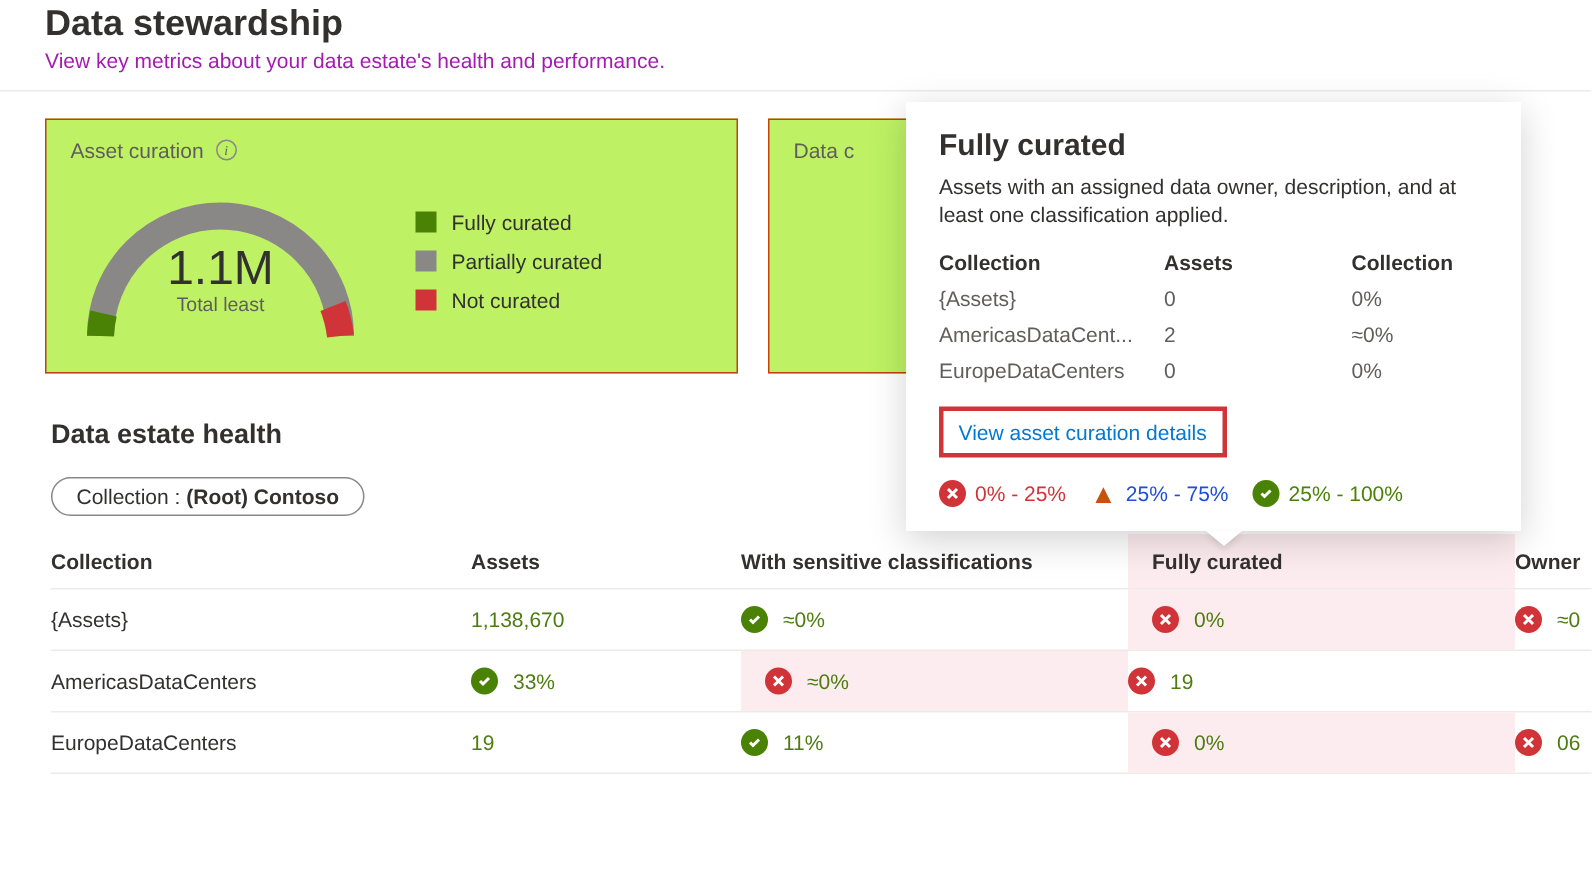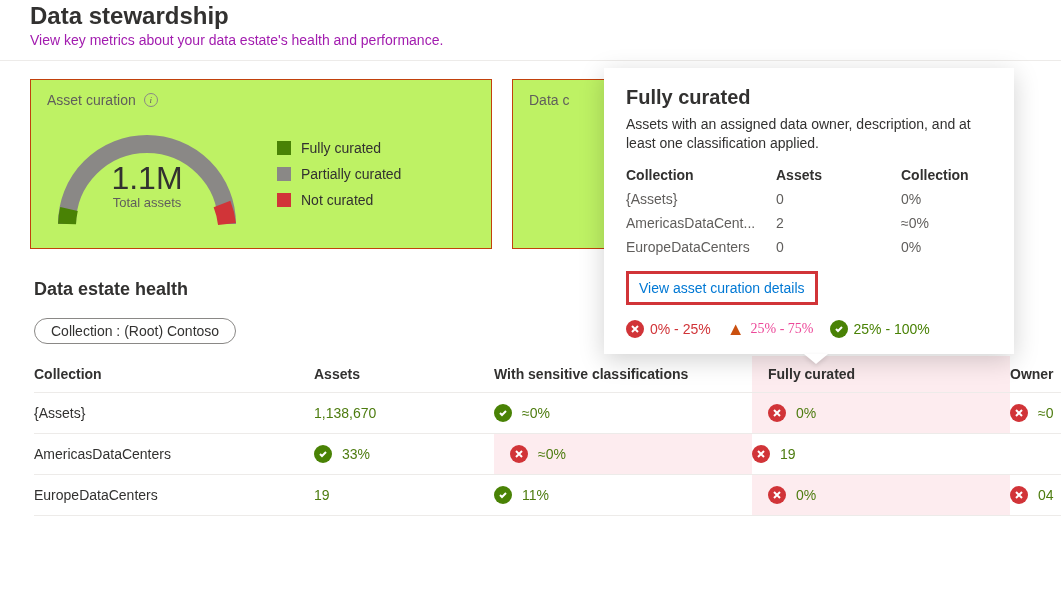--- a/index.html
+++ b/index.html
@@ -42,21 +42,21 @@
   .legend { display: flex; flex-direction: column; gap: 10px; font-size: 14px; }
   .legend-row { display: flex; align-items: center; gap: 10px; }
   .swatch { width: 14px; height: 14px; display: inline-block; }
 
   .section { padding: 18px 34px 0 34px; }
   .section-title { font-size: 18px; font-weight: 600; color: #323130; }
   .pill {
     display: inline-block; border: 1px solid #8a8886; border-radius: 16px;
     padding: 4px 16px; font-size: 14px; margin-top: 18px; color: #323130;
   }
-  .pill b { font-weight: 400; }
+  .pill b { font-weight: 700; }
 
   .table-wrap { padding: 22px 34px 0 34px; width: 1100px; }
   .thead {
     display: grid; grid-template-columns: 280px 180px 258px 258px 140px;
     font-size: 14px; font-weight: 600; color: #323130;
     border-bottom: 1px solid #edebe9; padding-bottom: 8px;
   }
   .thead .hilite { background: #fdecef; padding: 10px 10px 10px 16px; margin: -10px 0 -8px 0; }
   .trow {
     display: grid; grid-template-columns: 280px 180px 258px 258px 140px;
@@ -95,21 +95,21 @@
   .pop-table .pr { display: grid; grid-template-columns: 150px 125px 1fr; color: #605e5c; padding: 4px 0; }
   .pop-link {
     display: inline-block; color: #0078d4; font-size: 14px;
     border: 3px solid #d13438; padding: 6px 10px; margin-top: 12px;
     cursor: pointer;
     text-align: right;
   }
   .pop-legend { display: flex; gap: 16px; margin-top: 14px; font-size: 14px; align-items: center; }
   .pop-legend .item { display: flex; align-items: center; gap: 6px; }
   .red-t { color: #d13438; }
-  .orange-t { color: #ec4899; font-family: Liberation Serif, serif; }
+  .orange-t { color: #1d4ed8; }
   .green-t { color: #498205; }
 </style>
 </head>
 <body>
 
 <div class="header">
   <div class="title">Data stewardship</div>
   <div class="subtitle">View key metrics about your data estate's health and performance.</div>
 </div>
 <div class="hr"></div>
@@ -122,21 +122,21 @@
     </div>
     <div class="gauge-body">
       <div class="gauge-wrap">
         <svg viewBox="0 0 200 120" width="200" height="120">
           <path d="M 20 110 A 80 80 0 0 1 180 110" fill="none" stroke="#8a8886" stroke-width="18"></path>
           <path d="M 20 110 A 80 80 0 0 1 22 95" fill="none" stroke="#498205" stroke-width="18"></path>
           <path d="M 175 90 A 80 80 0 0 1 180 110" fill="none" stroke="#d13438" stroke-width="18"></path>
         </svg>
         <div class="gauge-center">
           <div class="gauge-num">1.1M</div>
-          <div class="gauge-label">Total assets</div>
+          <div class="gauge-label">Total least</div>
         </div>
       </div>
       <div class="legend">
         <div class="legend-row">
           <span class="swatch" style="background:#498205"></span>
           <span>Fully curated</span>
         </div>
         <div class="legend-row">
           <span class="swatch" style="background:#8a8886"></span>
           <span>Partially curated</span>
@@ -253,21 +253,21 @@
             </svg>
           </span>
           <span class="link">0%</span>
         </div>
         <div class="val-with-icon">
           <span class="status-circ red-bg">
             <svg viewBox="0 0 10 10">
               <path d="M2 2 L8 8 M8 2 L2 8" stroke="#fff" stroke-width="2" fill="none"></path>
             </svg>
           </span>
-          <span class="link">04</span>
+          <span class="link">06</span>
         </div>
       </div>
     </div>
 </div>
 
 <div class="popover">
   <div class="pop-title">Fully curated</div>
   <div class="pop-desc">Assets with an assigned data owner, description, and at least one classification applied.</div>
   <div class="pop-table">
     <div class="ph">

